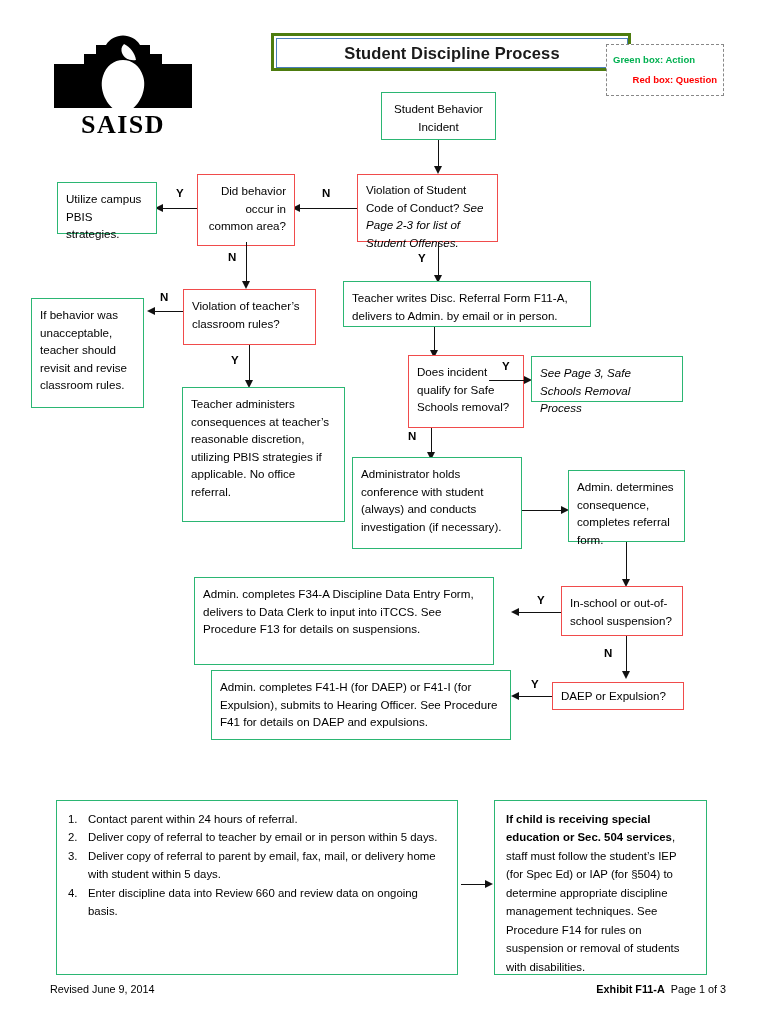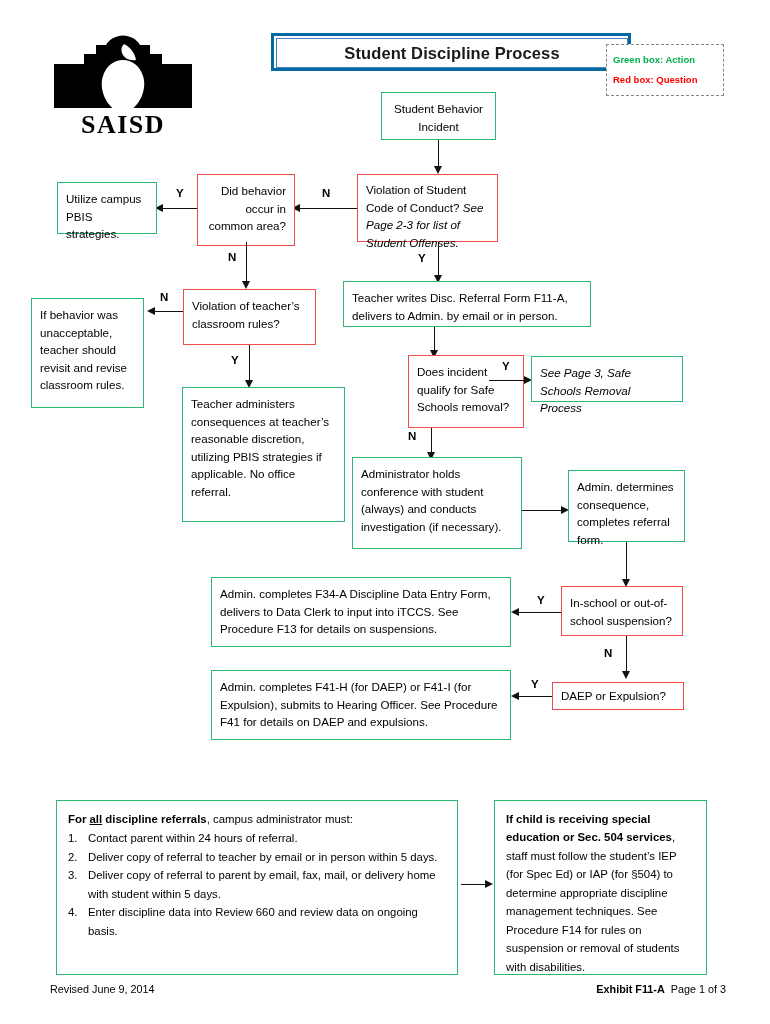--- a/index.html
+++ b/index.html
@@ -11,39 +11,39 @@
   }
   .abs{position:absolute;box-sizing:border-box;}
 
   
   #logo{left:48px;top:30px;width:150px;height:112px;}
   #logo svg{display:block;width:150px;height:112px;}
 
   
   #title-box{
     left:271px;top:33px;width:360px;height:38px;
-    border:3px solid #0369a1;background:#ffffff;
+    border:3px solid #4d7c0f;background:#ffffff;
     padding:2px;
   }
   #title-inner{
     width:100%;height:100%;border:1px solid #4A7EBB;
     display:flex;align-items:center;justify-content:center;
     font-weight:bold;font-size:16.5px;letter-spacing:.1px;color:#1a1a1a;
   }
 
   
   #legend{
     left:606px;top:44px;width:118px;height:52px;
     border:1.5px dashed #888888;background:#ffffff;
     padding:5px 6px;
     display:flex;flex-direction:column;justify-content:space-around;
   }
   .legend-line{font-size:9.5px;font-weight:bold;line-height:1.1;}
   .lg-green{color:#00B050;}
-  .lg-red{color:#FF0000;}
+  .lg-red{color:#FF0000;text-align:right;}
 
   
   .node{
     border:1.4px solid #000;background:#ffffff;
     padding:7px 8px 6px 8px;
     font-size:11.6px;line-height:1.52;
   }
   .node.green{border-color:#2BB673;}
   .node.red{border-color:#F04B4B;}
   .node.center{text-align:center;}
@@ -198,44 +198,41 @@
 <div class="arw arw-d" style="left:622px;top:579px;"></div>
 
 <div class="abs node red" style="left:561px;top:586px;width:122px;height:50px;">
   <span>In-school or out-of-school suspension?</span>
 </div>
 
 <div class="ln-h" style="left:516px;top:612px;width:45px;"></div>
 <div class="arw arw-l" style="left:511px;top:608px;"></div>
 <div class="yn" style="left:537px;top:595px;">Y</div>
 
-<div class="abs node green" style="left:211px;top:577px;width:300px;height:70px;">
+<div class="abs node green" style="left:194px;top:577px;width:300px;height:88px;">
   <span>Admin. completes F34-A Discipline Data Entry Form, delivers to Data Clerk to input into iTCCS. See Procedure F13 for details on suspensions.</span>
 </div>
 
 <div class="ln-v" style="left:626px;top:636px;height:39px;"></div>
 <div class="arw arw-d" style="left:622px;top:671px;"></div>
 <div class="yn" style="left:604px;top:648px;">N</div>
 
 <div class="abs node red" style="left:552px;top:682px;width:132px;height:28px;padding-top:4px;">
   <span>DAEP or Expulsion?</span>
 </div>
 
 <div class="ln-h" style="left:516px;top:696px;width:36px;"></div>
 <div class="arw arw-l" style="left:511px;top:692px;"></div>
 <div class="yn" style="left:531px;top:679px;">Y</div>
 
 <div class="abs node green" style="left:211px;top:670px;width:300px;height:70px;">
   <span>Admin. completes F41-H (for DAEP) or F41-I (for Expulsion), submits to Hearing Officer.  See Procedure F41 for details on DAEP and expulsions.</span>
 </div>
 
 <div class="abs note" id="note-left" style="left:56px;top:800px;width:402px;height:175px;">
-  <div style="margin-bottom:1px;">
-    <b><span>For </span><u>all</u><span> discipline referrals</span></b><span>, campus administrator must:</span>
-  </div>
   <ol class="steps">
     <li>Contact parent within 24 hours of referral.</li>
     <li>Deliver copy of referral to teacher by email or in person within 5 days.</li>
     <li>Deliver copy of referral to parent by email, fax, mail, or delivery home with student within 5 days.</li>
     <li>Enter discipline data into Review 660 and review data on ongoing basis.</li>
   </ol>
 </div>
 
 <div class="ln-h" style="left:461px;top:884px;width:28px;"></div>
 <div class="arw arw-r" style="left:485px;top:880px;"></div>

